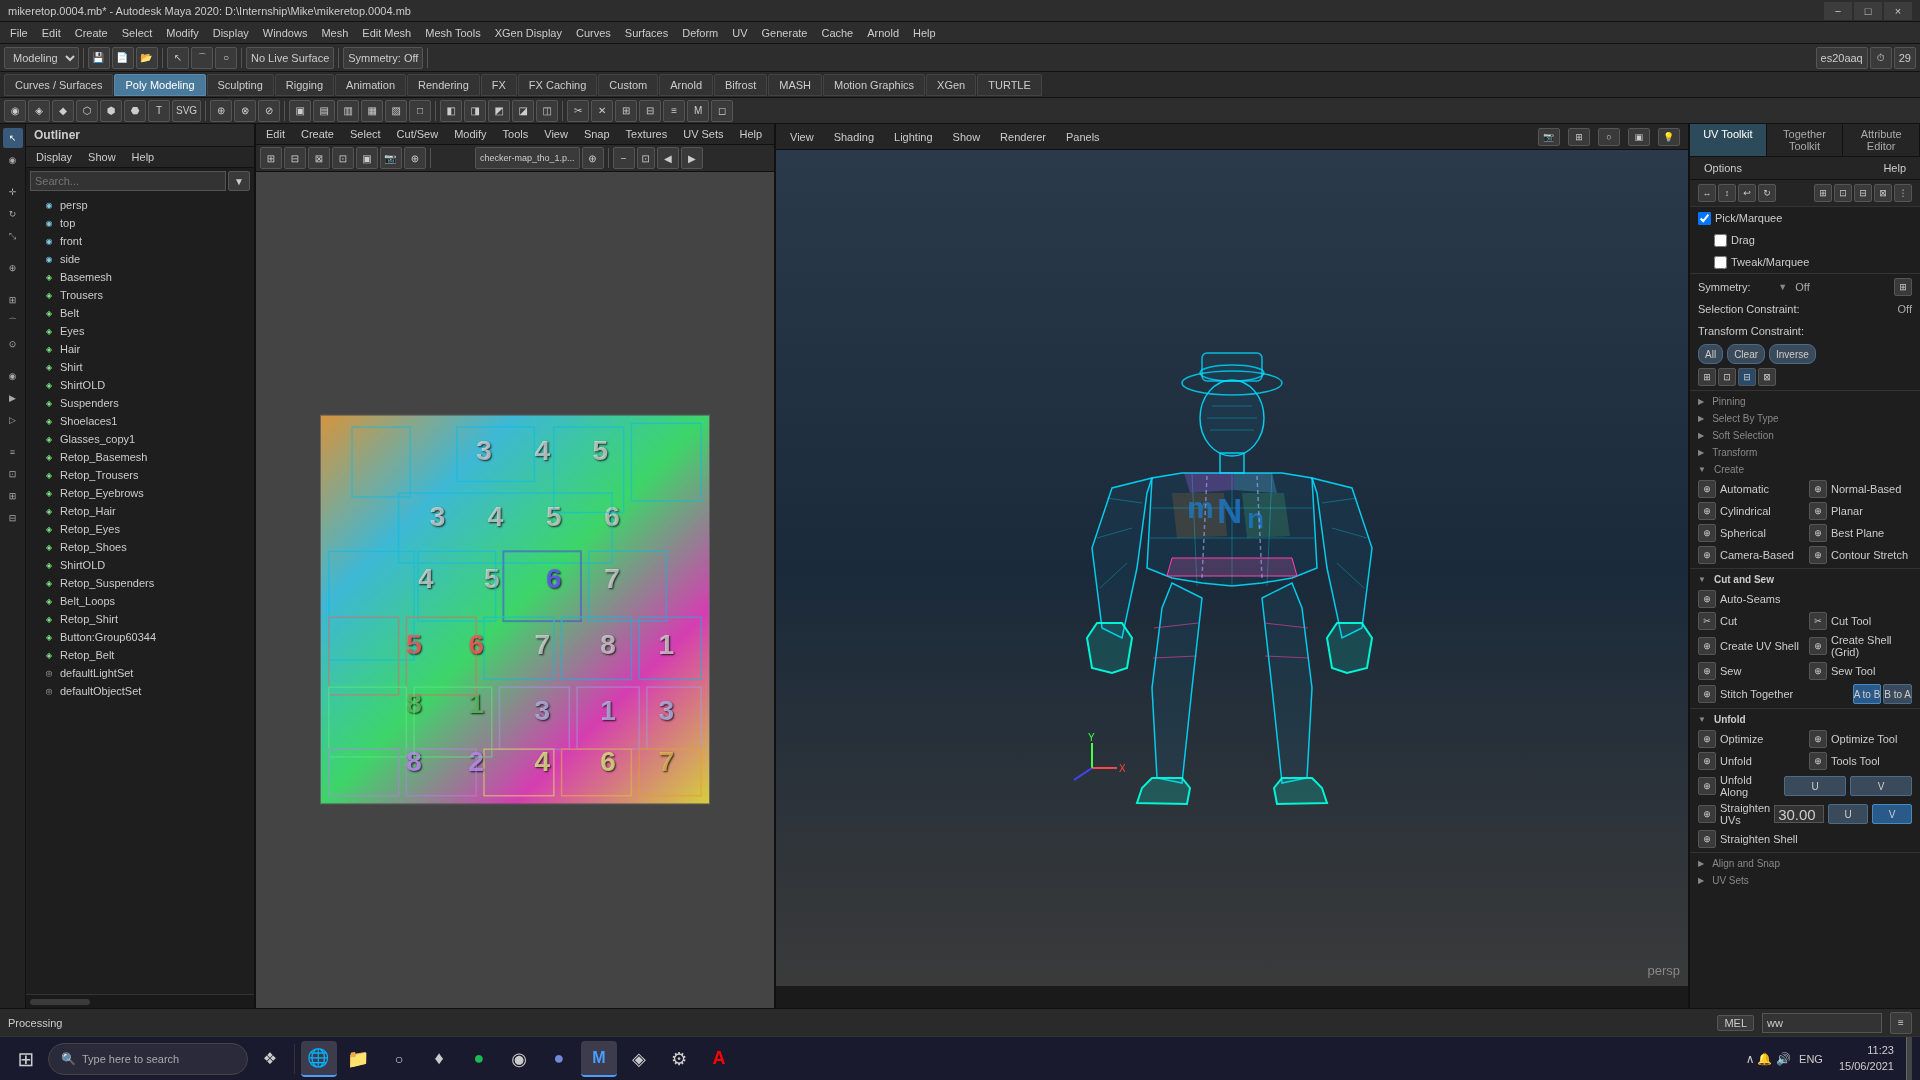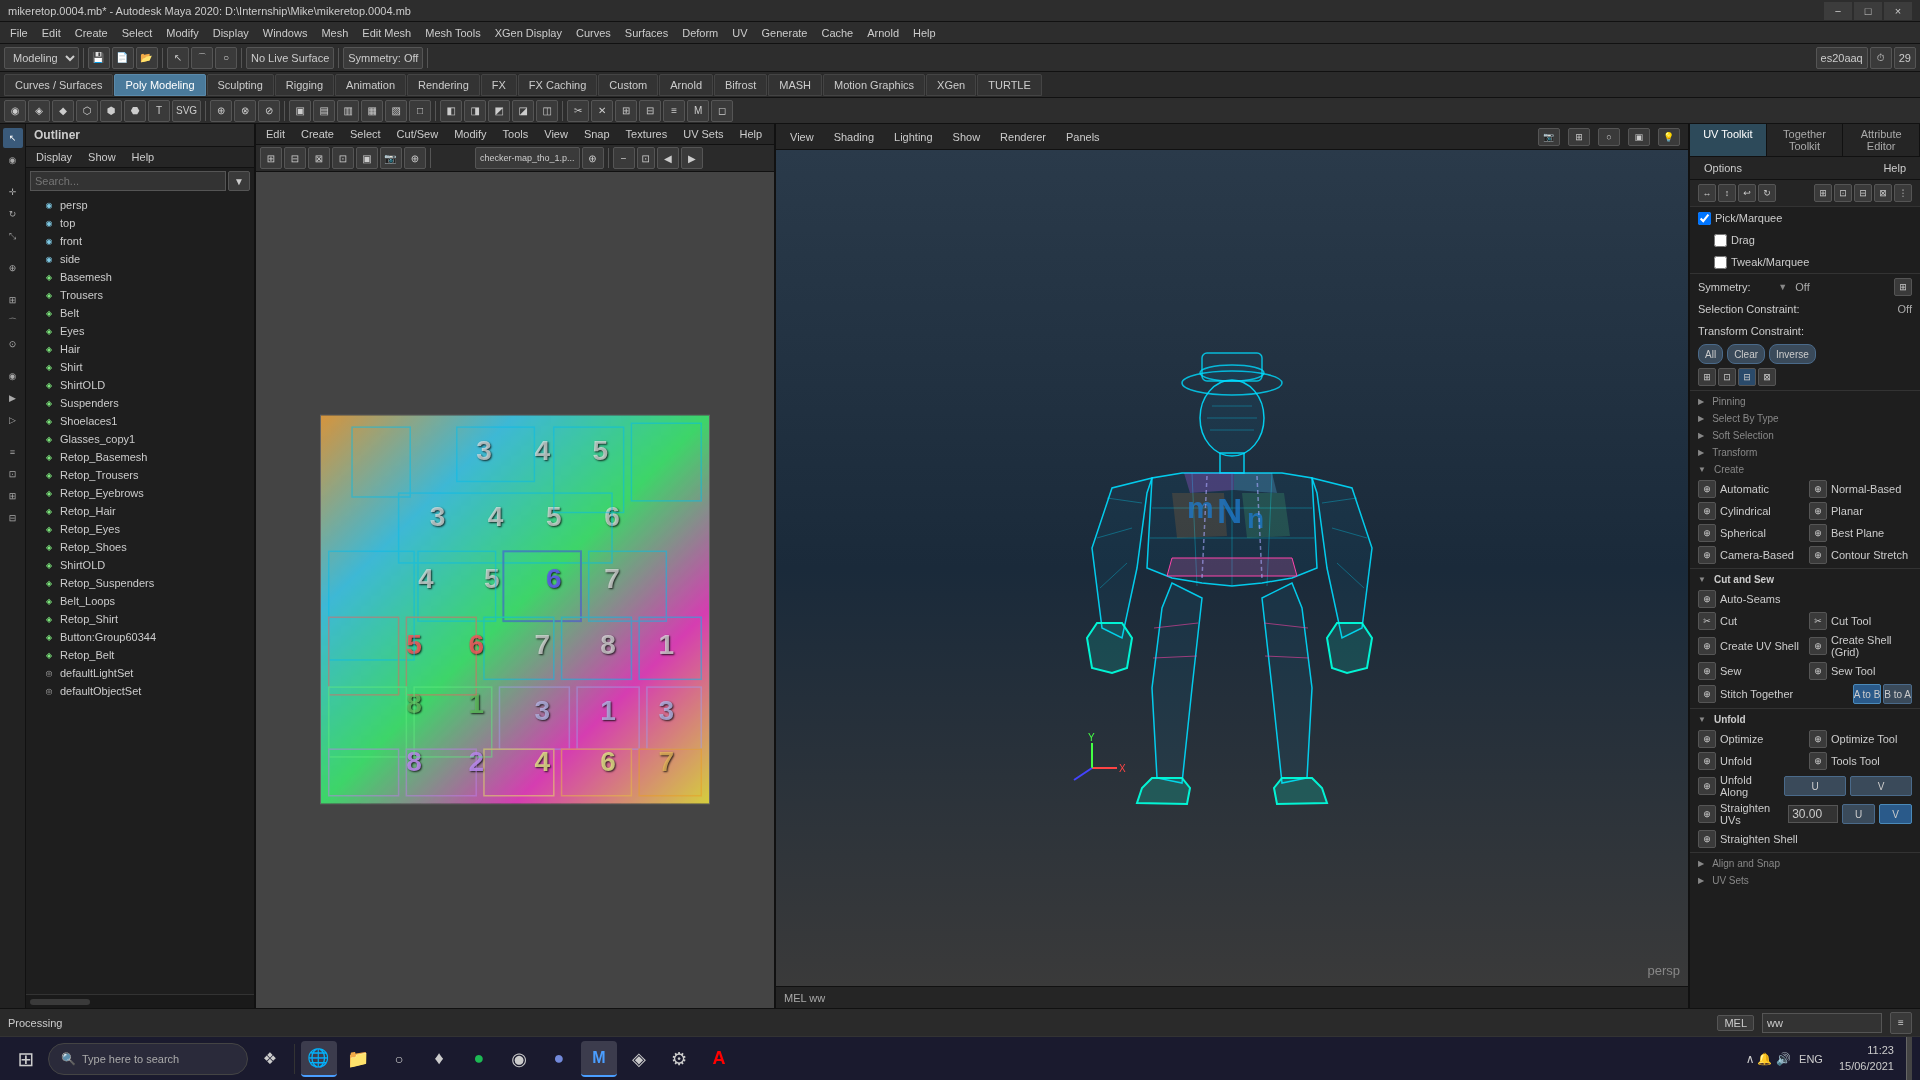--- a/index.html
+++ b/index.html
@@ -391,21 +391,21 @@
     .stitch-btn {
       flex: 1; height: 20px;
       background: #3a4a5a; border: 1px solid #4a6a8a;
       color: #ccc; font-size: 10px; cursor: pointer;
       border-radius: 2px;
     }
     .stitch-btn.active { background: #2a5a8a; border-color: #4a8aba; }
     .tk-input {
       width: 50px; height: 18px;
       background: #333; border: 1px solid #555;
-      color: #ccc; font-size: 12px; padding: 0 3px; margin-left: 14px;
+      color: #ccc; font-size: 15px; padding: 0 3px;
     }
 
     
     #uv-toolkit::-webkit-scrollbar { width: 6px; }
     #uv-toolkit::-webkit-scrollbar-track { background: #1a1a1a; }
     #uv-toolkit::-webkit-scrollbar-thumb { background: #444; border-radius: 3px; }
 
     
     #bottom-toolbar {
       height: 28px;
@@ -975,23 +975,20 @@
             <line x1="0" y1="0" x2="25" y2="0" stroke="#ff4444" stroke-width="2"></line>
             <text x="27" y="4" fill="#ff4444" font-size="10" font-family="Arial">X</text>
             <line x1="0" y1="0" x2="0" y2="-25" stroke="#44ff44" stroke-width="2"></line>
             <text x="-4" y="-27" fill="#44ff44" font-size="10" font-family="Arial">Y</text>
             <line x1="0" y1="0" x2="-18" y2="12" stroke="#4444ff" stroke-width="2"></line>
             <text x="-28" y="18" fill="#4444ff" font-size="10" font-family="Arial">Z</text>
           </g>
         </svg>
         <div id="viewport-corner-label">persp</div>
       </div>
-      <div id="viewport-statusbar">
-        <span>MEL   ww</span>
-      </div>
     </div>
 
     <div id="uv-toolkit">
       <div id="uv-toolkit-tabs">
         <div class="tk-tab active">UV Toolkit</div>
         <div class="tk-tab">Together Toolkit</div>
         <div class="tk-tab">Attribute Editor</div>
       </div>
       <div id="uv-toolkit-options">
         <span class="menu-item">Options</span>

